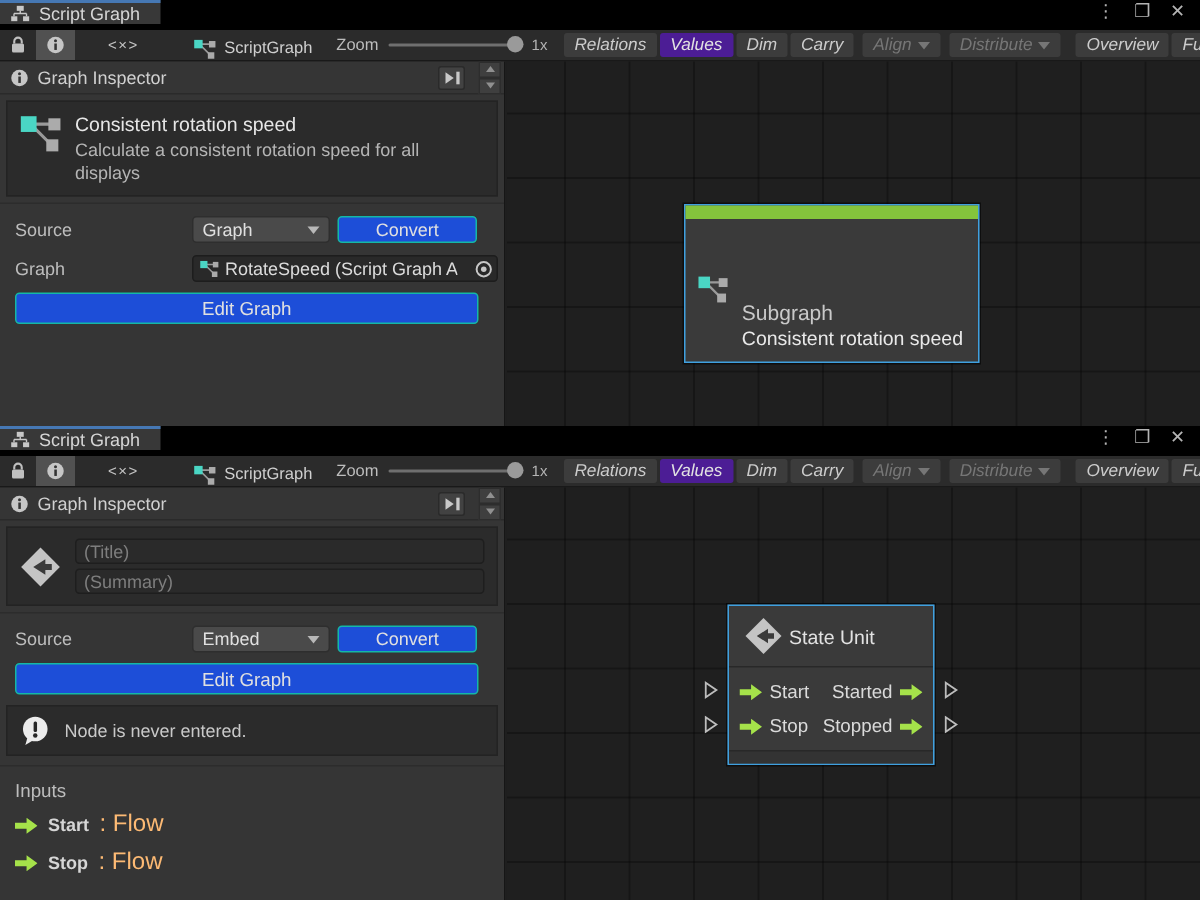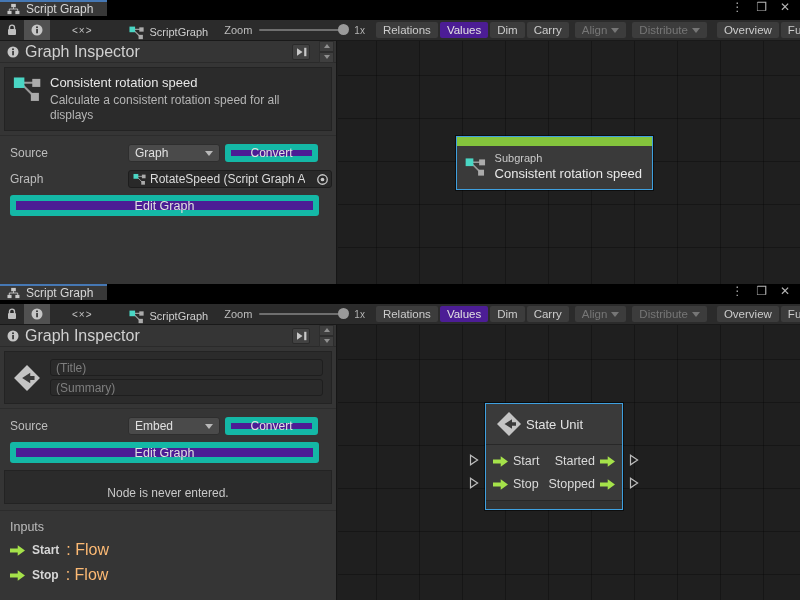--- a/index.html
+++ b/index.html
@@ -21,80 +21,80 @@
   .tb-icon { display:flex; align-items:center; padding:0 7px; }
   .tb-icon.active { background:#515151; }
   .tb-code { display:flex; align-items:center; padding:0 22px; color:#c4c4c4; font-size:10px; letter-spacing:1px; }
   .tb-sep { width:1px; background:#1E1E1E; margin:0 2px; }
   .tb-graphname { display:flex; align-items:center; gap:6px; padding:12px 10px; color:#cfcfcf; }
   .zoom-ctl { display:flex; align-items:center; gap:7px; padding:0 6px; }
   .zoom-label { color:#bdbdbd; }
   .zoom-track { width:88px; height:2px; background:#6f6f6f; position:relative; border-radius:1px; }
   .zoom-handle { position:absolute; right:-2px; top:-5px; width:11px; height:11px; border-radius:50%; background:#9a9a9a; }
   .zoom-value { color:#b4b4b4; font-size:10px; }
-  .tb-btn { display:flex; align-items:center; gap:4px; background:#3C3C3C; border-radius:2px; margin:2px 1px; padding:0 7px; color:#cccccc; font-size:11.5px; }
+  .tb-btn { display:flex; align-items:center; gap:4px; background:#3C3C3C; border-radius:2px; margin:2px 1px; padding:0 7px; color:#cccccc; font-size:11.5px;font-style:italic; }
   .tb-btn.pressed { background:#4c1d95; color:#e2e2e2; }
   .tb-btn.disabled { color:#767676; }
   .tb-btn.gapL { margin-left:5px; }
   .tb-btn.gapXL { margin-left:9px; }
   .dd-arrow { width:0; height:0; border-left:4px solid transparent; border-right:4px solid transparent; border-top:5px solid #b8b8b8; display:inline-block; }
   .tb-btn.disabled .dd-arrow { border-top-color:#767676; }
 
   
   .inspector { position:absolute; left:0; top:41px; bottom:0; width:337px; background:#353535; border-right:1px solid #161616; overflow:hidden; }
-  .insp-header { height:22px; display:flex; align-items:center; gap:6px; padding:0 2px 0 7px; border-bottom:1px solid #2A2A2A; color:#d0d0d0; font-size:16px; }
+  .insp-header { height:22px; display:flex; align-items:center; gap:6px; padding:0 2px 0 7px; border-bottom:1px solid #2A2A2A; color:#d0d0d0; font-size:12px; }
   .insp-header .spacer { flex:1; }
   .expand-btn { display:flex; align-items:center; justify-content:center; width:18px; height:16px; background:#424242; border:1px solid #2a2a2a; border-radius:2px; }
   .scroll-btns { width:15px; height:22px; display:flex; flex-direction:column; margin-left:3px; }
   .scroll-btn { flex:1; background:#3F3F3F; border:1px solid #2d2d2d; display:flex; align-items:center; justify-content:center; }
   .tri-up { width:0; height:0; border-left:3.5px solid transparent; border-right:3.5px solid transparent; border-bottom:4px solid #909090; }
   .tri-down { width:0; height:0; border-left:3.5px solid transparent; border-right:3.5px solid transparent; border-top:4px solid #909090; }
 
   .info-box { margin:4px; background:#2B2B2B; border:1px solid #232323; display:flex; gap:9px; padding:7px 8px; }
   .info-box .txt { display:flex; flex-direction:column; gap:3px; }
   .info-title { font-size:13px; color:#e6e6e6; }
   .info-desc { font-size:12px; color:#b5b5b5; line-height:1.25; width:265px; }
   .section-line { border-bottom:1px solid #2C2C2C; margin-top:4px; }
 
   .prop-row { display:flex; align-items:center; margin:8px 17px 0 10px; height:18px; }
   .prop-label { width:118px; color:#bdbdbd; font-size:12px; }
   .dropdown { width:92px; height:18px; background:#4A4A4A; border:1px solid #2e2e2e; border-radius:3px; display:flex; align-items:center; padding:0 6px; color:#e0e0e0; font-size:12px; }
   .dropdown .dd-arrow { margin-left:auto; }
-  .btn { background:#4c1d95; border:6px solid #14b8a6; border-radius:3px; color:#e0e0e0; display:flex; align-items:center; justify-content:center; font-size:12px; }
+  .btn { background:#1d4ed8; border:1px solid #14b8a6; border-radius:3px; color:#e0e0e0; display:flex; align-items:center; justify-content:center; font-size:12px; }
   .convert-btn { width:93px; height:18px; margin-left:5px; }
   .objfield { flex:1; margin-right:-13px; height:18px; background:#292929; border:1px solid #1d1d1d; border-radius:3px; display:flex; align-items:center; gap:4px; padding:0 2px 0 4px; color:#dcdcdc; font-size:12px; overflow:hidden; }
   .objfield .val { white-space:nowrap; overflow:hidden; }
   .objpicker { margin-left:auto; flex:none; display:flex; align-items:center; }
   .edit-graph { height:21px; margin:7px 17px 0 10px; font-size:12.5px; }
 
   .insp-inputs { flex:1; display:flex; flex-direction:column; gap:3px; }
   .insp-input { height:17px; background:#2A2A2A; border:1px solid #1e1e1e; border-radius:3px; color:#cccccc; font-size:12px; padding:0 5px; width:100%; font-family:"Liberation Sans", sans-serif; }
   .insp-input::placeholder { color:#7e7e7e; }
 
-  .warn-box { margin:7px 4px 0 4px; background:#2B2B2B; border:1px solid #232323; display:flex; align-items:center; gap:9px; padding:6px 8px; height:34px;flex-direction:column; }
+  .warn-box { margin:7px 4px 0 4px; background:#2B2B2B; border:1px solid #232323; display:flex; align-items:center; gap:9px; padding:6px 8px; height:34px; }
   .warn-text { color:#c9c9c9; font-size:12px; }
 
   .ports-section { margin-top:6px; border-top:1px solid #2C2C2C; padding:6px 0 4px 10px; }
   .ports-title { color:#bdbdbd; font-size:12.5px; margin:3px 0 6px 0; }
   .port-line { display:flex; align-items:center; gap:7px; margin:7px 0; }
   .port-name { color:#d6d6d6; font-weight:bold; font-size:12px; }
   .port-type { color:#fdba74; font-size:16px; }
 
   
   .grapharea { position:absolute; left:338px; top:41px; right:0; bottom:0; background-color:#1F1F1F;
     background-image: linear-gradient(rgba(0,0,0,0.28) 1px, transparent 1px), linear-gradient(90deg, rgba(0,0,0,0.28) 1px, transparent 1px);
     background-size:43px 43px; background-position:-5px -9px; }
 
   .gnode { position:absolute; background:#3A3A3A; border:1px solid #3FA0DF; box-shadow:0 0 0 1px rgba(0,0,0,0.55); }
 
   .subgraph-node { left:118px; top:95px; width:197px; }
   .green-bar { height:9px; background:#84C43C; }
   .sub-body { display:flex; align-items:center; gap:9px; padding:6px 10px 8px 8px; }
   .sub-txt { display:flex; flex-direction:column; gap:2px; }
-  .sub-kind { font-size:11px; color:#c9c9c9; }
+  .sub-kind { font-size:14px; color:#c9c9c9;margin-top:48px; }
   .sub-title { font-size:13px; color:#e9e9e9; white-space:nowrap; }
 
   .state-node { left:147px; top:78px; width:138px; }
   .node-header { height:40px; display:flex; align-items:center; gap:4px; padding:0 10px; }
   .node-title { font-size:13px; color:#e2e2e2; }
   .node-ports { border-top:1px solid #282828; padding:6px 7px; display:flex; flex-direction:column; gap:3px; }
   .node-port-row { display:flex; align-items:center; justify-content:space-between; height:20px; }
   .np { display:flex; align-items:center; gap:5px; font-size:12.5px; color:#dadada; }
   .node-footer { height:9px; border-top:1px solid #282828; background:#333333; }
   .out-tri { position:absolute; }

